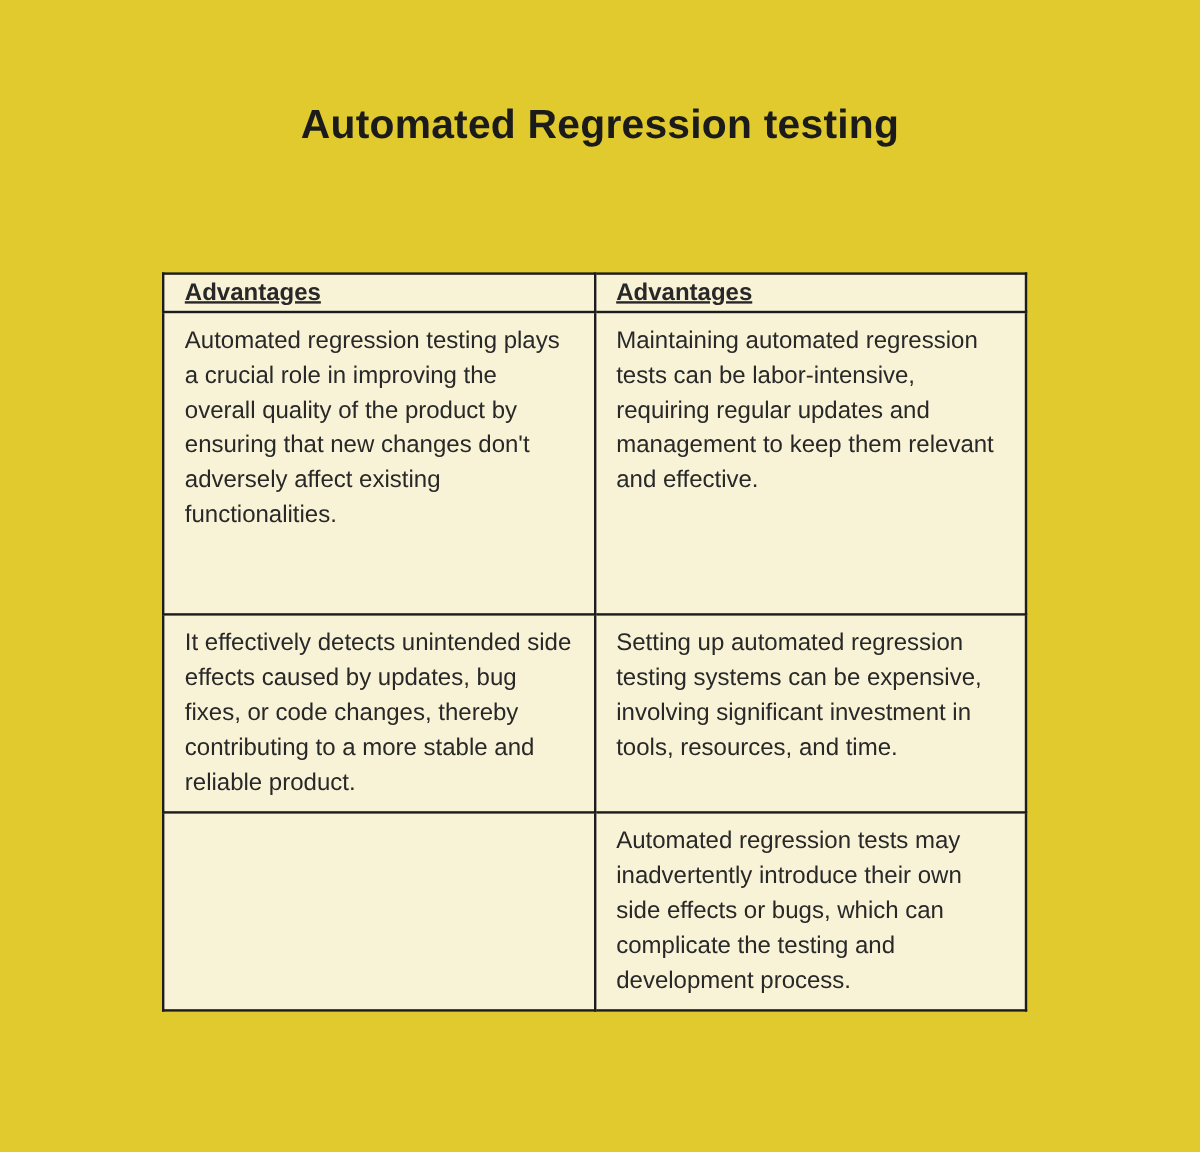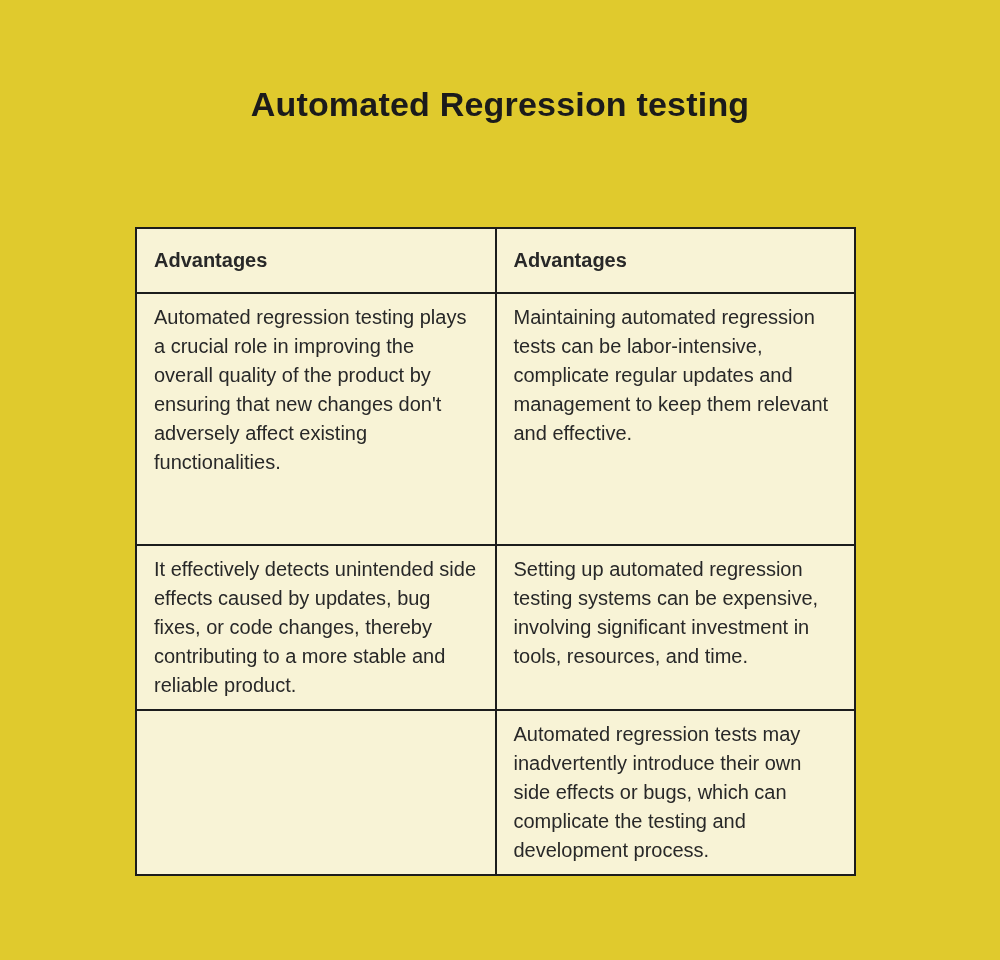--- a/index.html
+++ b/index.html
@@ -42,24 +42,25 @@
   .comparison-table td {
     width: 50%;
     border: 2px solid var(--border);
     background: var(--cell-bg);
     color: var(--text);
     font-size: 20px;
     line-height: 29px;
     text-align: left;
   }
   .comparison-table th {
-    height: 65px;
+    height: 32px;
     font-weight: 700;
     vertical-align: middle;
     padding: 0 16px 0 17px;
+    text-decoration: underline;
   }
   .comparison-table td {
     vertical-align: top;
     padding: 9px 16px 9px 17px;
   }
   .comparison-table tr.body-row-1 td { height: 252px; }
   .comparison-table tr.body-row-2 td { height: 164px; }
   .comparison-table tr.body-row-3 td { height: 144px; }
 </style>
 </head>
@@ -72,21 +73,21 @@
   <table class="comparison-table">
     <thead>
       <tr>
         <th>Advantages</th>
         <th>Advantages</th>
       </tr>
     </thead>
     <tbody>
       <tr class="body-row-1">
         <td>Automated regression testing plays a crucial role in improving the overall quality of the product by ensuring that new changes don't adversely affect existing functionalities.</td>
-        <td>Maintaining automated regression tests can be labor-intensive, complicate regular updates and management to keep them relevant and effective.</td>
+        <td>Maintaining automated regression tests can be labor-intensive, requiring regular updates and management to keep them relevant and effective.</td>
       </tr>
       <tr class="body-row-2">
         <td>It effectively detects unintended side effects caused by updates, bug fixes, or code changes, thereby contributing to a more stable and reliable product.</td>
         <td>Setting up automated regression testing systems can be expensive, involving significant investment in tools, resources, and time.</td>
       </tr>
       <tr class="body-row-3">
         <td></td>
         <td>Automated regression tests may inadvertently introduce their own side effects or bugs, which can complicate the testing and development process.</td>
       </tr>
     </tbody>

